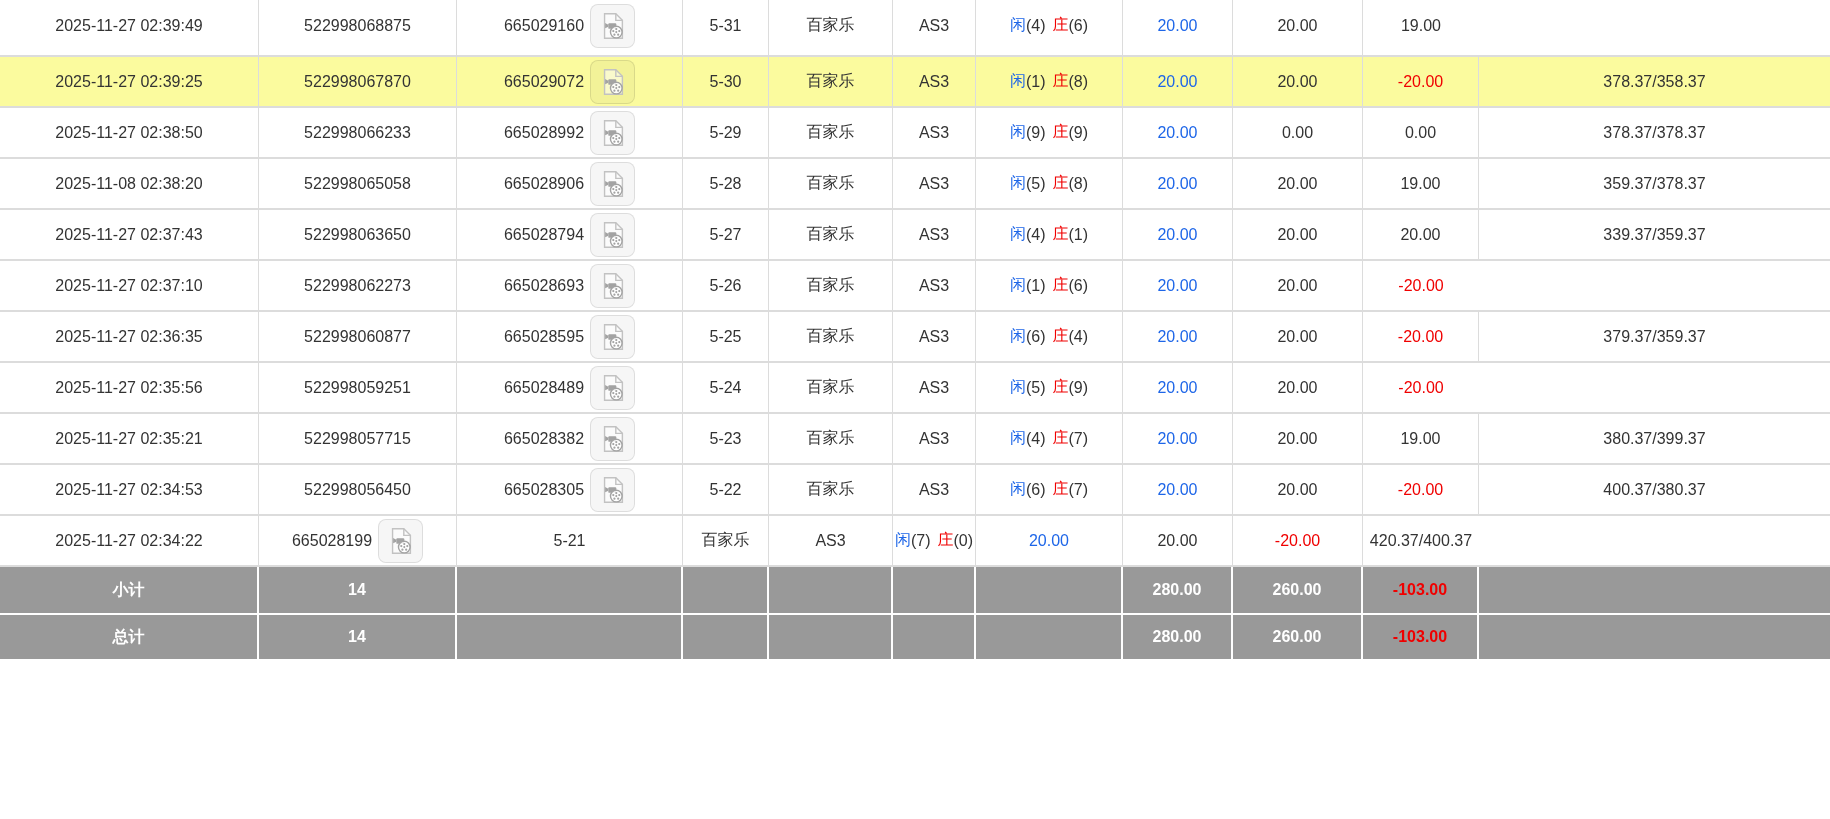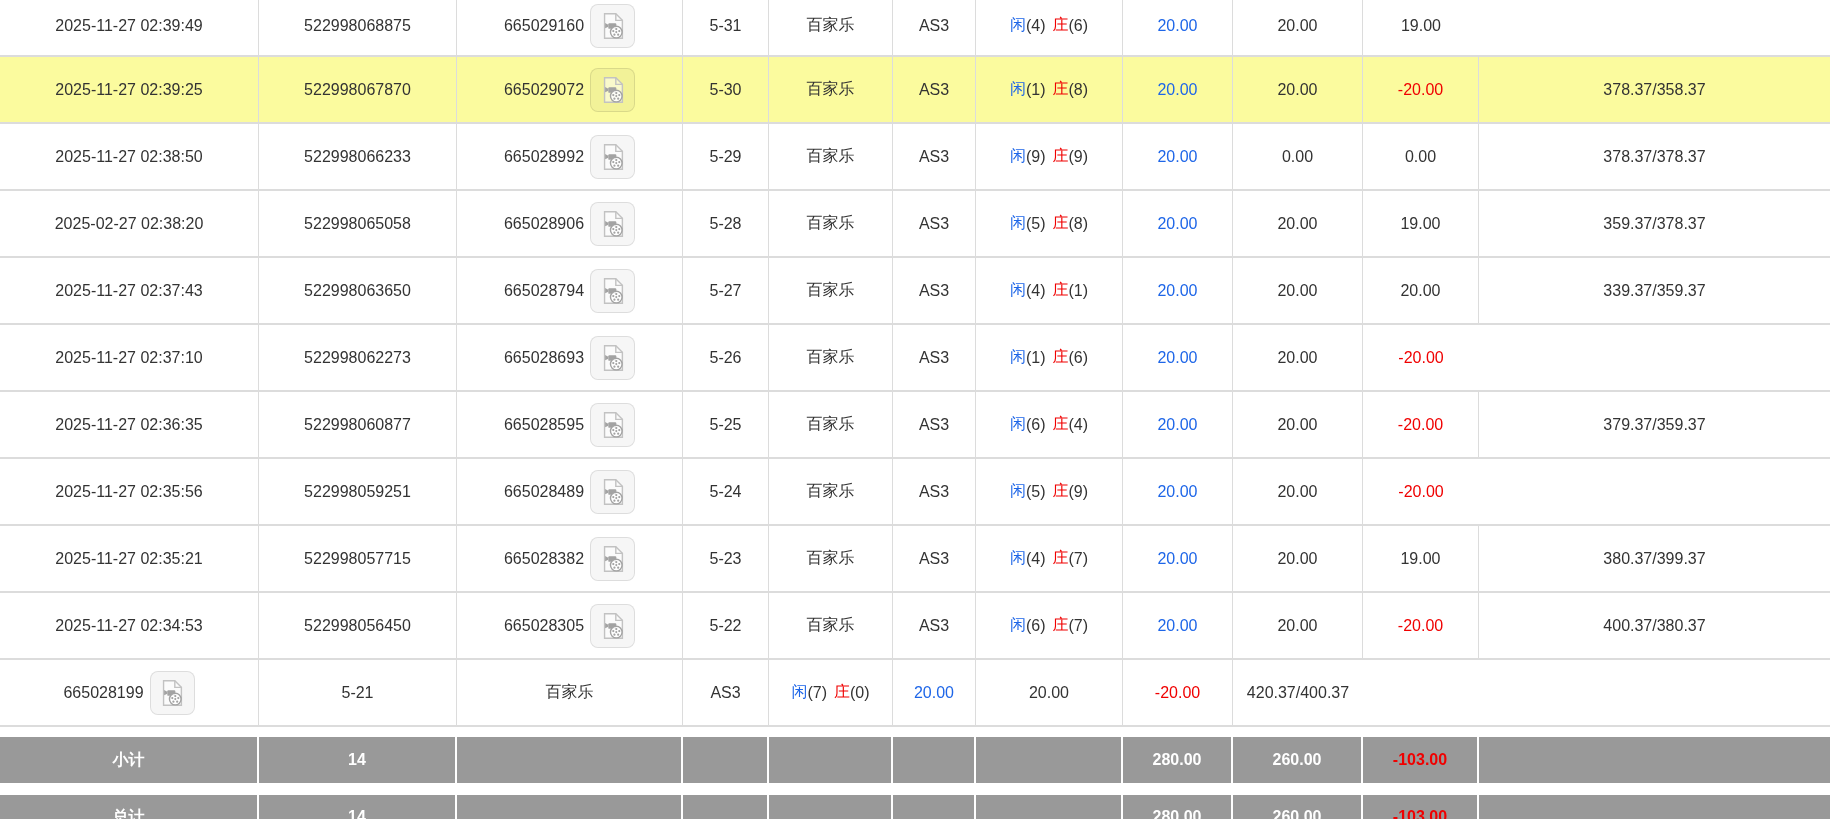--- a/index.html
+++ b/index.html
@@ -11,21 +11,21 @@
     --border:#DCDCDC;
   }
   *{box-sizing:border-box;margin:0;padding:0}
   html,body{width:1830px;height:819px;overflow:hidden;background:#fff}
   body{font-family:"Liberation Sans","DejaVu Sans",sans-serif;font-size:16px;color:var(--text)}
 
   .table{width:1830px}
   .tr{
     display:grid;
     grid-template-columns:259px 198px 226px 86px 124px 83px 147px 110px 130px 116px 351px;
-    height:67px;
+    height:51px;
     border-bottom:2px solid var(--border);
     background:#fff;
   }
   .tr.first{height:57px}
   .tr.first .td{padding-bottom:4px}
   .tr.highlight{background:var(--highlight)}
   .td{
     display:flex;align-items:center;justify-content:center;
     border-right:1px solid var(--border);
     overflow:hidden;white-space:nowrap;
@@ -44,21 +44,21 @@
     background:rgba(0,0,0,0.035);
     display:flex;align-items:center;justify-content:center;
     cursor:pointer;flex:none;
   }
 
   
   .tr.summary{
     height:46px;
     background:var(--summary-bg);
     border-bottom:none;
-    color:#fff;font-weight:bold;margin-top:10px;
+    color:#fff;font-weight:bold;
   }
   .tr.summary .td{border-right:2px solid #fff}
   .tr.summary .td:last-child{border-right:none}
   .tr.summary.second{border-top:2px solid #fff}
   .tr.summary .neg{color:var(--red)}
 </style>
 </head>
 <body>
 
 <div class="table">
@@ -160,21 +160,21 @@
         <span>(9)</span>
         <span class="red zhuang">庄</span>
         <span>(9)</span>
     </div>
     <div class="td blue">20.00</div>
     <div class="td">0.00</div>
     <div class="td">0.00</div>
     <div class="td">378.37/378.37</div>
   </div>
     <div class="tr">
-    <div class="td">2025-02-27 02:38:20</div>
+    <div class="td">2025-11-08 02:38:20</div>
     <div class="td">522998065058</div>
     <div class="td">
       <span>665028906</span>
       <span class="icon-btn">
         <svg width="30" height="32" viewBox="0 0 32 32">
           <path d="M7 3h12l7 7v19H7z" fill="rgba(255,255,255,0.5)" stroke="#c2c2c2" stroke-width="1.5"></path>
           <path d="M19 3v7h7" fill="none" stroke="#c2c2c2" stroke-width="1.5"></path>
           <rect x="11" y="13" width="8.5" height="6" rx="1" fill="#a3a3a3"></rect>
           <path d="M11 14.6 L7.6 12.8 V18.4 L11 16.8 Z" fill="#a3a3a3"></path>
           <circle cx="19.5" cy="22.5" r="6.2" fill="rgba(255,255,255,0.85)" stroke="#a3a3a3" stroke-width="1.5"></circle>
@@ -403,20 +403,21 @@
         <span>(6)</span>
         <span class="red zhuang">庄</span>
         <span>(7)</span>
     </div>
     <div class="td blue">20.00</div>
     <div class="td">20.00</div>
     <div class="td neg">-20.00</div>
     <div class="td">400.37/380.37</div>
   </div>
     <div class="tr">
+    <div class="td">2025-11-27 02:34:22</div>
     <div class="td">
       <span>665028199</span>
       <span class="icon-btn">
         <svg width="30" height="32" viewBox="0 0 32 32">
           <path d="M7 3h12l7 7v19H7z" fill="rgba(255,255,255,0.5)" stroke="#c2c2c2" stroke-width="1.5"></path>
           <path d="M19 3v7h7" fill="none" stroke="#c2c2c2" stroke-width="1.5"></path>
           <rect x="11" y="13" width="8.5" height="6" rx="1" fill="#a3a3a3"></rect>
           <path d="M11 14.6 L7.6 12.8 V18.4 L11 16.8 Z" fill="#a3a3a3"></path>
           <circle cx="19.5" cy="22.5" r="6.2" fill="rgba(255,255,255,0.85)" stroke="#a3a3a3" stroke-width="1.5"></circle>
           <circle cx="19.5" cy="22.5" r="1.1" fill="#a3a3a3"></circle>

